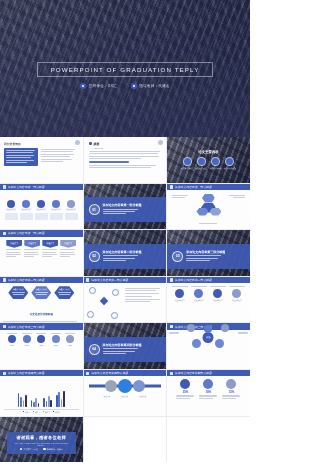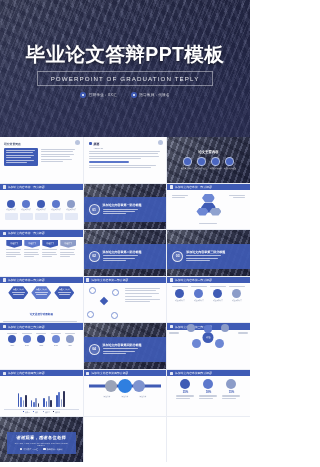--- a/index.html
+++ b/index.html
@@ -178,21 +178,20 @@
     background:#b9c4de;
   }
 </style>
 </head>
 <body>
 
 <div class="hero">
   <div class="hero-photo"></div>
   <div class="hero-tint"></div>
   <div class="hero-inner">
-    <div class="hero-title">毕业论文答辩PPT模板</div>
     <div class="hero-sub-box">
       <div class="hero-sub">POWERPOINT OF GRADUATION TEPLY</div>
     </div>
     <div class="hero-meta">
       <div class="meta-item">
         <span class="meta-dot">
             <i></i>
           </span>
         <span class="meta-text">答辩学生：XX汇</span>
       </div>

